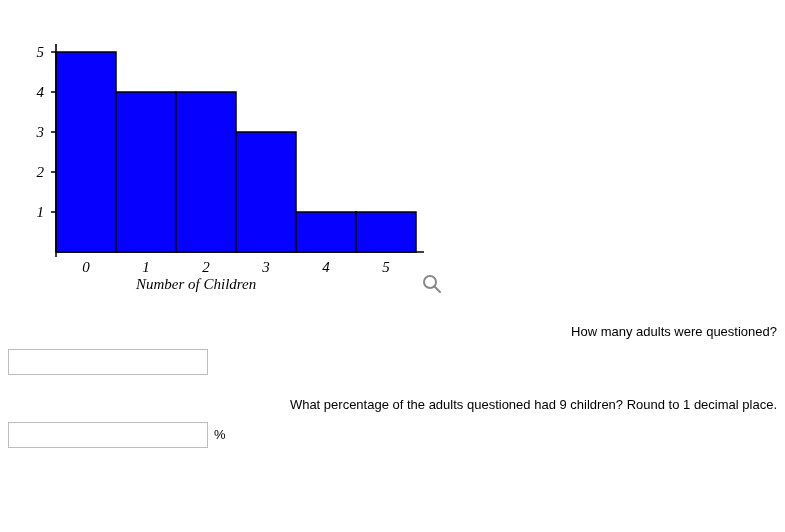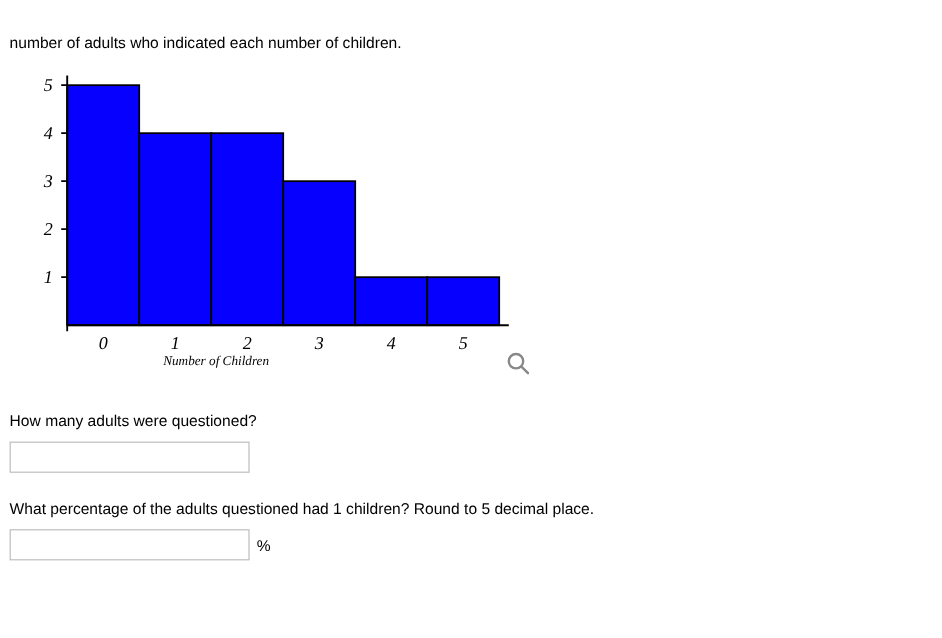--- a/index.html
+++ b/index.html
@@ -24,30 +24,31 @@
     }
     .chart-svg {
       display: block;
     }
     .xlabel {
       position: absolute;
       left: 120px;
       top: 244px;
       font-family: Georgia, 'Times New Roman', serif;
       font-style: italic;
-      font-size: 11px;
+      font-size: 15px;
     }
     .mag {
       position: absolute;
       left: 406px;
       top: 242px;
     }
     .question {
       margin-top: 22px;
       margin-bottom: 10px;
+      text-align: right;
     }
     .input-row {
       display: flex;
       align-items: center;
       gap: 6px;
       margin-bottom: 22px;
     }
     input.ans {
       width: 200px;
       height: 26px;
@@ -58,21 +59,20 @@
     }
     .pct {
       font-size: 13px;
     }
   </style>
 </head>
 <body>
 
 <div class="intro">
   <br>
-  <span>number of adults who indicated each number of children.</span>
 </div>
 
 <div class="chart-wrap">
   <svg class="chart-svg" width="440" height="270">
 
     <g id="bars">
         <rect x="40" y="20" width="60" height="200" fill="#0600ff" stroke="#000000" stroke-width="1.5"></rect>
         <rect x="100" y="60" width="60" height="160" fill="#0600ff" stroke="#000000" stroke-width="1.5"></rect>
         <rect x="160" y="60" width="60" height="160" fill="#0600ff" stroke="#000000" stroke-width="1.5"></rect>
         <rect x="220" y="100" width="60" height="120" fill="#0600ff" stroke="#000000" stroke-width="1.5"></rect>
@@ -109,17 +109,17 @@
     <circle cx="8" cy="8" r="6" fill="none" stroke="#888" stroke-width="2"></circle>
     <line x1="12.5" y1="12.5" x2="18" y2="18" stroke="#888" stroke-width="2" stroke-linecap="round"></line>
   </svg>
 </div>
 
 <div class="question">How many adults were questioned?</div>
 <div class="input-row">
   <input class="ans" type="text" value="" style="">
 </div>
 
-<div class="question" style="margin-top:2px">What percentage of the adults questioned had 1 children? Round to 5 decimal place.</div>
+<div class="question" style="margin-top:2px">What percentage of the adults questioned had 9 children? Round to 1 decimal place.</div>
 <div class="input-row">
   <input class="ans" type="text" value="" style="">
   <span class="pct">%</span>
 </div>
 
 </body></html>

